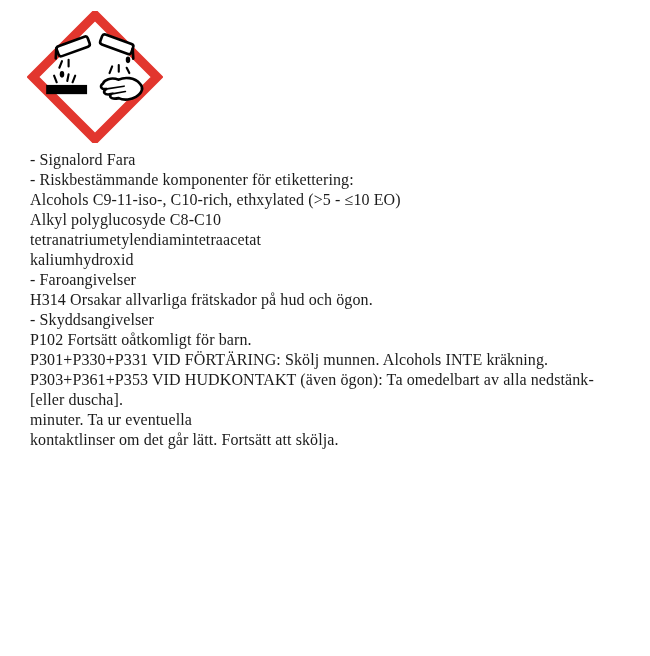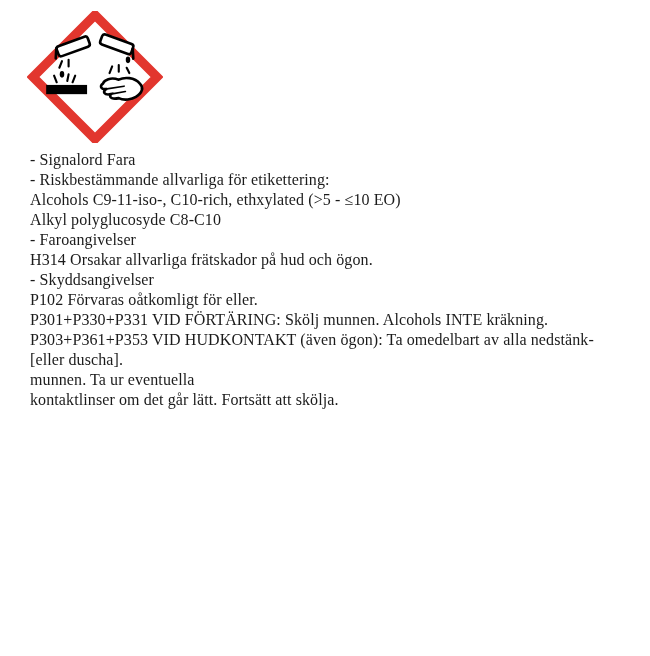--- a/index.html
+++ b/index.html
@@ -66,27 +66,29 @@
       <ellipse cx="75" cy="37" rx="1.7" ry="2.5" fill="#000000" stroke="none"></ellipse>
       <path d="M63 42 l-2 5 M68 41 l0 5 M74 43 l2 4" stroke-width="1.6"></path>
 
       <path d="M84 55 C 80 50, 72 50, 68 52 C 62 50, 57 52, 56 55 C 53 57, 55 60, 59 59 C 55 61, 57 64, 62 63 C 60 66, 64 67, 68 66 C 72 68, 78 67, 81 65 C 86 62, 87 58, 84 55 Z" fill="#ffffff" stroke="#000000" stroke-width="2"></path>
       <path d="M59 59 L 72 57 M62 63 L 73 61" stroke-width="1.3"></path>
     </g>
   </svg>
 
   <div class="text-block">
       <div class="tline">- Signalord Fara</div>
-      <div class="tline">- Riskbestämmande allvarliga för etikettering:</div>
+      <div class="tline">- Riskbestämmande komponenter för etikettering:</div>
       <div class="tline">Alcohols C9-11-iso-, C10-rich, ethxylated (&gt;5 - ≤10 EO)</div>
       <div class="tline">Alkyl polyglucosyde C8-C10</div>
+      <div class="tline">tetranatriumetylendiamintetraacetat</div>
+      <div class="tline">kaliumhydroxid</div>
       <div class="tline">- Faroangivelser</div>
       <div class="tline">H314 Orsakar allvarliga frätskador på hud och ögon.</div>
       <div class="tline">- Skyddsangivelser</div>
-      <div class="tline">P102 Förvaras oåtkomligt för eller.</div>
+      <div class="tline">P102 Fortsätt oåtkomligt för barn.</div>
       <div class="tline">P301+P330+P331 VID FÖRTÄRING: Skölj munnen. Alcohols INTE kräkning.</div>
       <div class="tline">P303+P361+P353 VID HUDKONTAKT (även ögon): Ta omedelbart av alla nedstänk-</div>
       <div class="tline">[eller duscha].</div>
-      <div class="tline">munnen. Ta ur eventuella</div>
+      <div class="tline">minuter. Ta ur eventuella</div>
       <div class="tline">kontaktlinser om det går lätt. Fortsätt att skölja.</div>
     </div>
 
 </div>
 
 </body></html>

